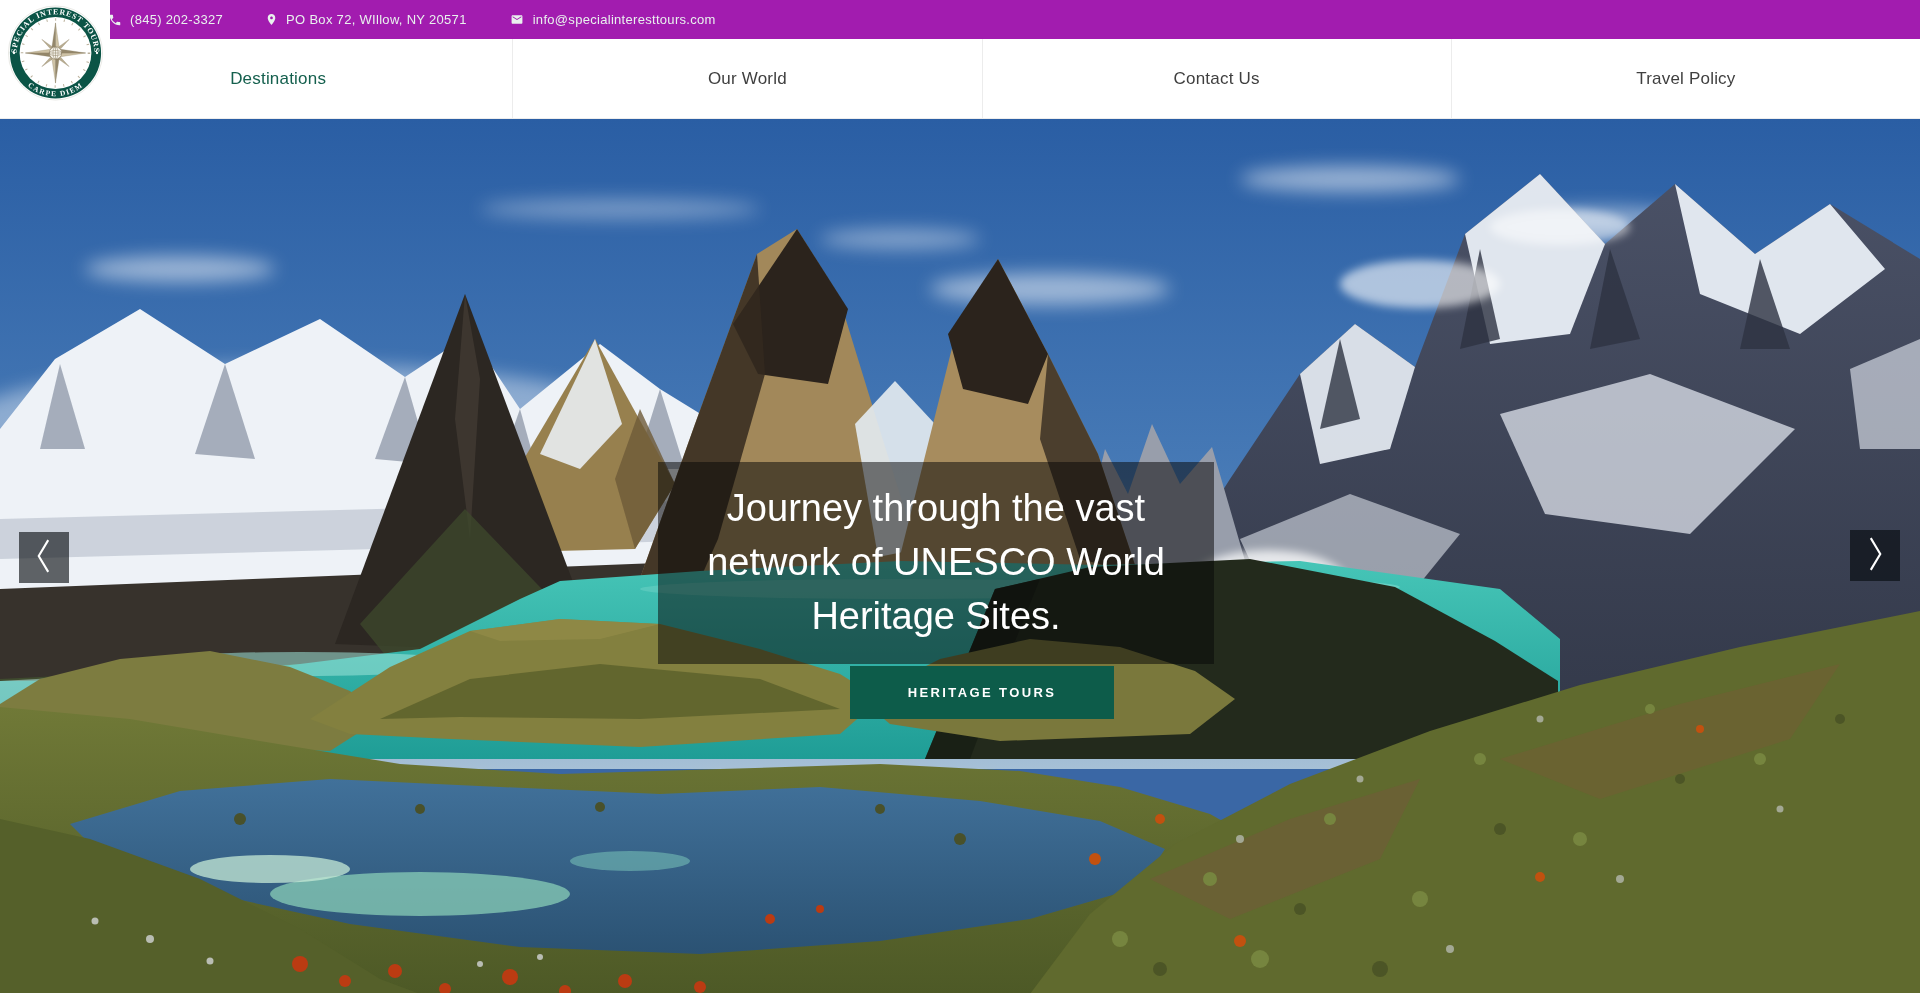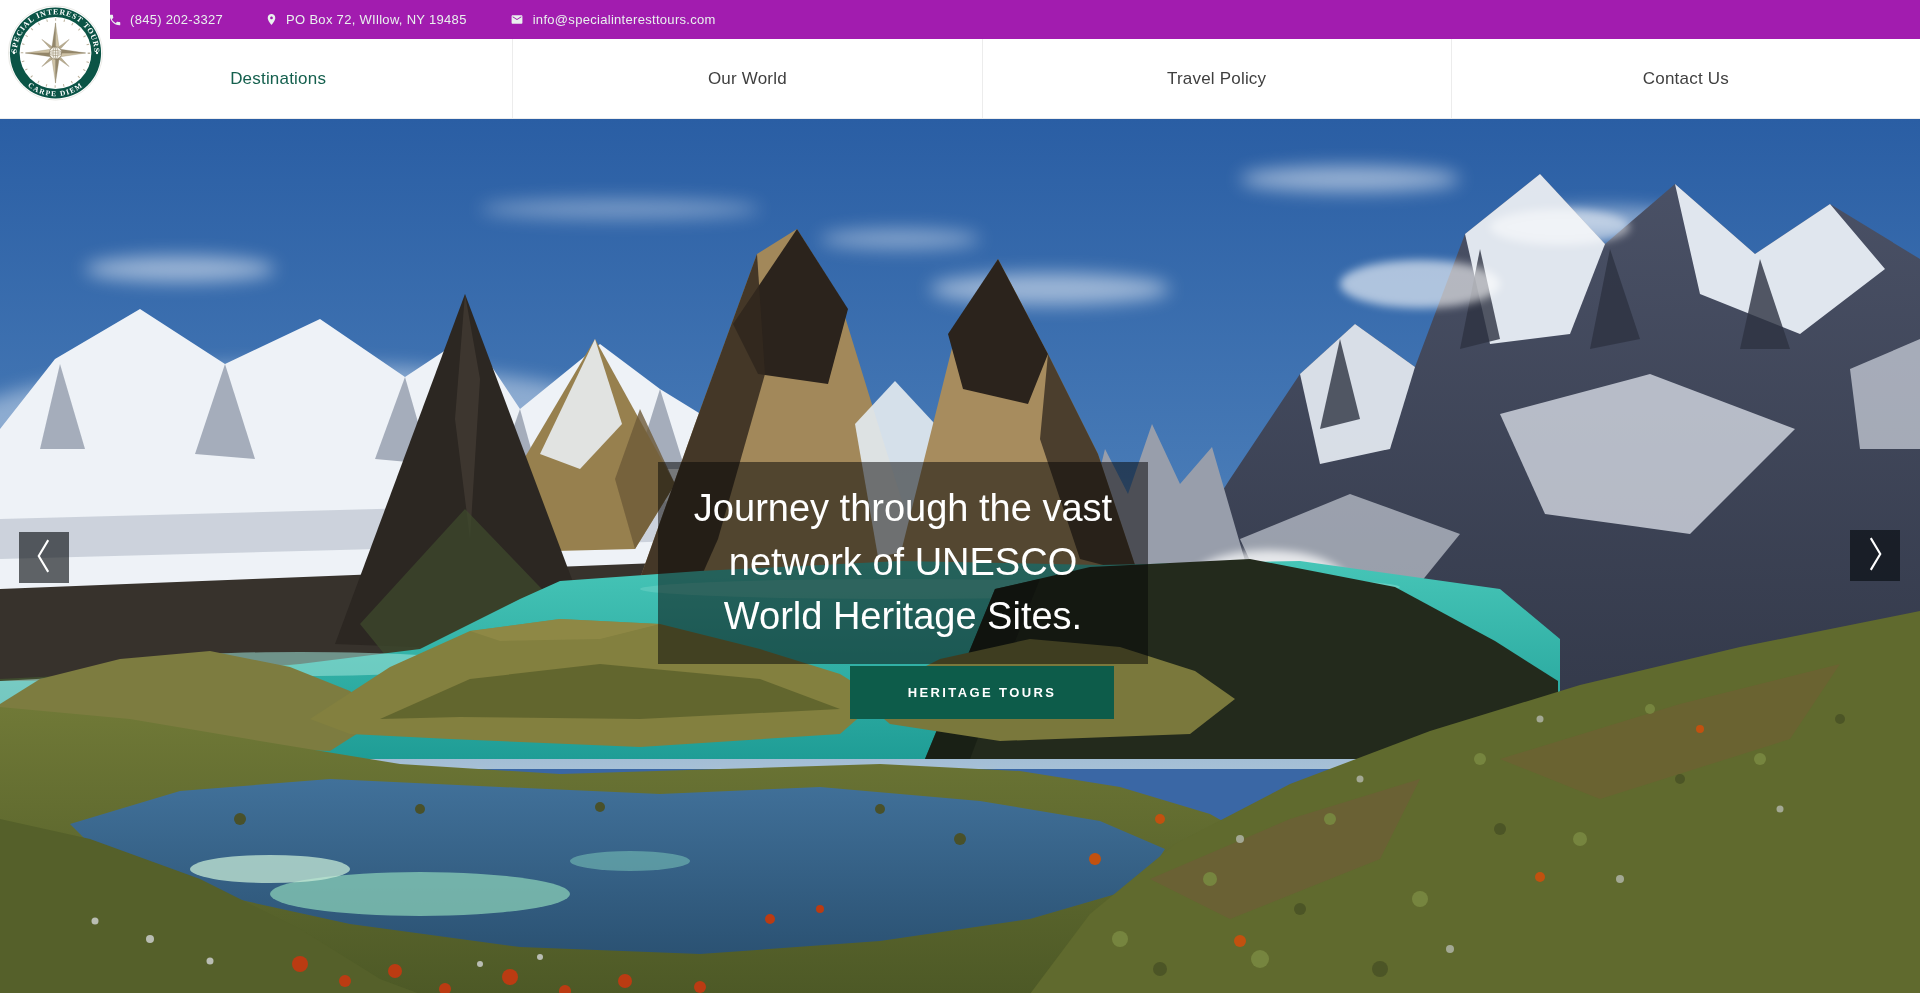--- a/index.html
+++ b/index.html
@@ -23,21 +23,21 @@
   .nav-item.active{color:#15604e;}
 
   
   .logo-box{position:absolute;top:0;left:0;width:110px;height:118px;background:#fff;
             z-index:6;display:flex;justify-content:center;align-items:flex-start;
             padding-top:3px;box-sizing:border-box;cursor:pointer;}
 
   
   .hero{position:absolute;top:119px;left:0;width:1920px;height:874px;overflow:hidden;background:#3a67a5;}
   .hero-art{position:absolute;top:0;left:0;}
-  .hero-quote{position:absolute;left:658px;top:343px;width:490px;height:202px;
+  .hero-quote{position:absolute;left:658px;top:343px;width:556px;height:202px;
               background:rgba(8,8,8,.52);display:flex;align-items:center;justify-content:center;}
   .hero-quote p{margin:0;padding:0 30px;color:#fff;font-size:38px;line-height:1.42;
                 text-align:center;font-weight:400;}
   .hero-cta{position:absolute;left:850px;top:547px;width:264px;height:53px;background:#0d5c4a;
             color:#fff;border:none;font-family:inherit;font-size:13px;font-weight:bold;
             letter-spacing:2.4px;cursor:pointer;}
   .carousel-btn{position:absolute;width:50px;height:51px;background:rgba(5,9,13,.62);
                 border:none;display:flex;align-items:center;justify-content:center;cursor:pointer;padding:0;}
   .carousel-btn.prev{left:19px;top:413px;}
   .carousel-btn.next{left:1850px;top:411px;}
@@ -55,37 +55,37 @@
           </svg>
       </span>
       <span>(845) 202-3327</span>
     </div>
     <div class="topbar-item">
       <span>
         <svg width="13" height="15" viewBox="0 0 24 24" fill="#e9f1ee">
             <path d="M12 2C8.13 2 5 5.13 5 9c0 5.25 7 13 7 13s7-7.75 7-13c0-3.87-3.13-7-7-7zm0 9.5c-1.38 0-2.5-1.12-2.5-2.5s1.12-2.5 2.5-2.5 2.5 1.12 2.5 2.5-1.12 2.5-2.5 2.5z"></path>
           </svg>
       </span>
-      <span>PO Box 72, WIllow, NY 19485</span>
+      <span>PO Box 72, WIllow, NY 20571</span>
     </div>
     <div class="topbar-item">
       <span>
         <svg width="16" height="13" viewBox="0 0 24 24" fill="#e9f1ee">
             <path d="M20 4H4c-1.1 0-1.99.9-1.99 2L2 18c0 1.1.9 2 2 2h16c1.1 0 2-.9 2-2V6c0-1.1-.9-2-2-2zm0 4l-8 5-8-5V6l8 5 8-5v2z"></path>
           </svg>
       </span>
       <span>info@specialinteresttours.com</span>
     </div>
   </div>
 
   <nav class="navbar">
     <div class="nav-item active">Destinations</div>
     <div class="nav-item">Our World</div>
+    <div class="nav-item">Contact Us</div>
     <div class="nav-item">Travel Policy</div>
-    <div class="nav-item">Contact Us</div>
   </nav>
 
   <div class="logo-box">
     <svg width="97" height="100" viewBox="0 0 100 100">
       <circle cx="50" cy="50" r="48.5" fill="#ffffff" stroke="#d8d8d2" stroke-width="0.6"></circle>
       <circle cx="50" cy="50" r="47" fill="#0b5446"></circle>
       <circle cx="50" cy="50" r="37" fill="#ffffff"></circle>
       <defs>
         <path id="arcTop" d="M 10,50 A 40,40 0 1 1 90,50"></path>
         <path id="arcBottom" d="M 5.5,50 A 44.5,44.5 0 1 0 94.5,50"></path>

